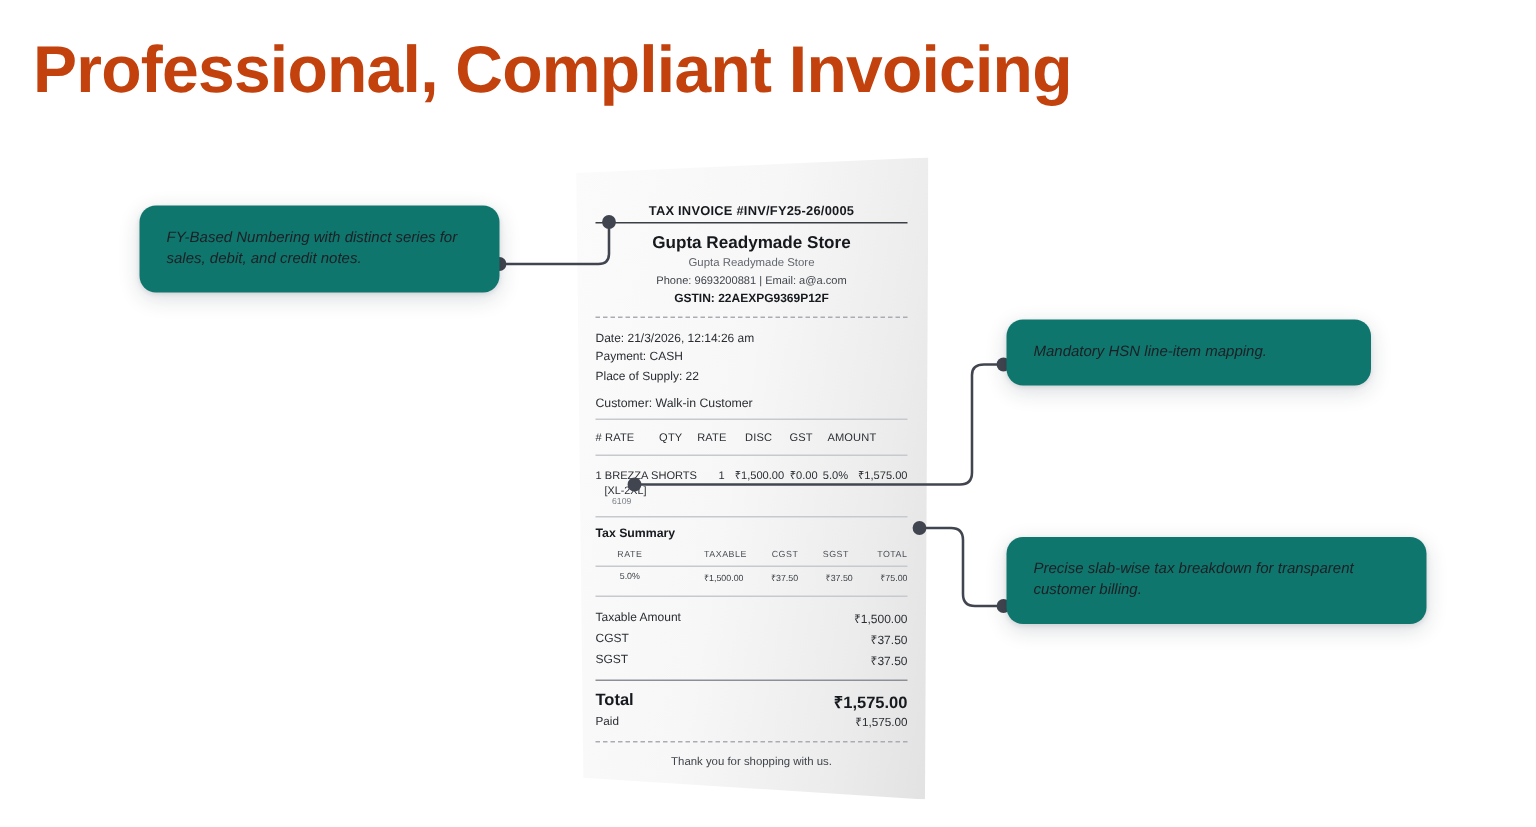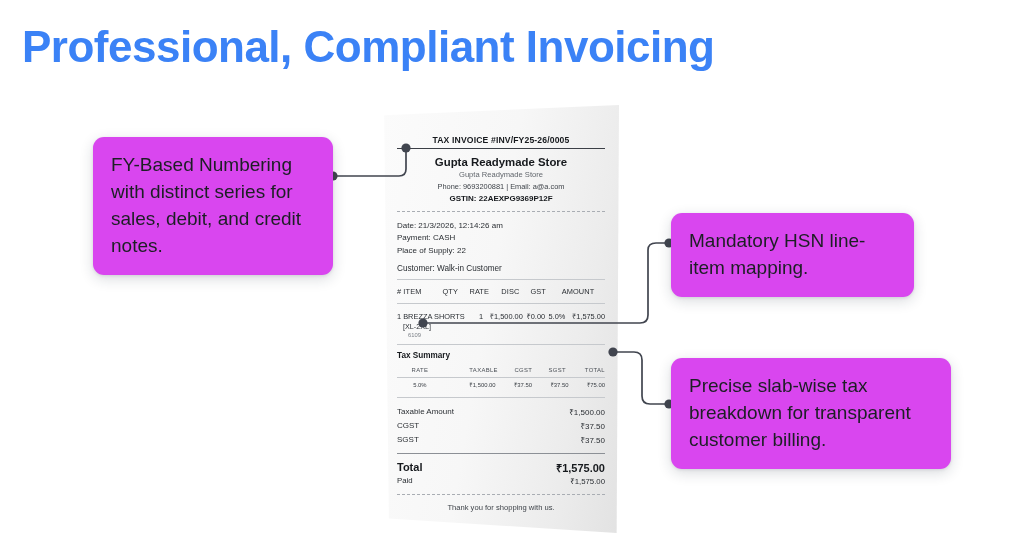--- a/index.html
+++ b/index.html
@@ -17,21 +17,21 @@
   }
 
   
   .page-title {
     position: absolute;
     left: 22px;
     top: 22px;
     font-size: 44px;
     font-weight: bold;
     letter-spacing: -0.5px;
-    color: #3b82f6;
+    color: #c2410c;
     white-space: nowrap;
   }
 
   
   .receipt-wrap {
     position: absolute;
     left: 383px;
     top: 105px;
     width: 236px;
     height: 428px;
@@ -118,21 +118,21 @@
 
   
   .r-items {
     width: 100%;
     border-collapse: collapse;
     font-size: 7.4px;
     color: #2a2e33;
   }
   .r-items th {
     font-weight: normal;
-    text-align: center;
+    text-align: left;
     padding: 1px 0;
     letter-spacing: 0.1px;
     white-space: nowrap;
   }
   .r-items th.l, .r-items td.l { text-align: left; }
   .r-items td {
     text-align: right;
     padding: 1px 0;
     white-space: nowrap;
   }
@@ -206,27 +206,28 @@
   .r-thanks {
     text-align: center;
     font-size: 7.6px;
     color: #3f444a;
     margin-top: 7px;
   }
 
   
   .callout {
     position: absolute;
-    background: #d946ef;
+    background: #0f766e;
     border-radius: 11px;
     box-shadow: 0 4px 14px rgba(25,35,55,0.16), 0 1px 3px rgba(25,35,55,0.10);
     padding: 15px 18px;
-    font-size: 19px;
+    font-size: 10px;
     line-height: 1.42;
     color: #1c1f24;
+    font-style: italic;
   }
 
   #callout-1 { left: 93px;  top: 137px; width: 240px; }
   #callout-2 { left: 671px; top: 213px; width: 243px; }
   #callout-3 { left: 671px; top: 358px; width: 280px; }
 
   
   .connectors {
     position: absolute;
     left: 0; top: 0;
@@ -269,21 +270,21 @@
     <div class="r-customer">
       <b>Customer:</b>
       <span>Walk-in Customer</span>
     </div>
 
     <div class="r-line-thin"></div>
 
     <table class="r-items">
       <thead>
         <tr>
-          <th class="l"># ITEM</th>
+          <th class="l"># RATE</th>
           <th>QTY</th>
           <th>RATE</th>
           <th>DISC</th>
           <th>GST</th>
           <th>AMOUNT</th>
         </tr>
       </thead>
     </table>
     <div class="r-line-thin"></div>
     <table class="r-items">

